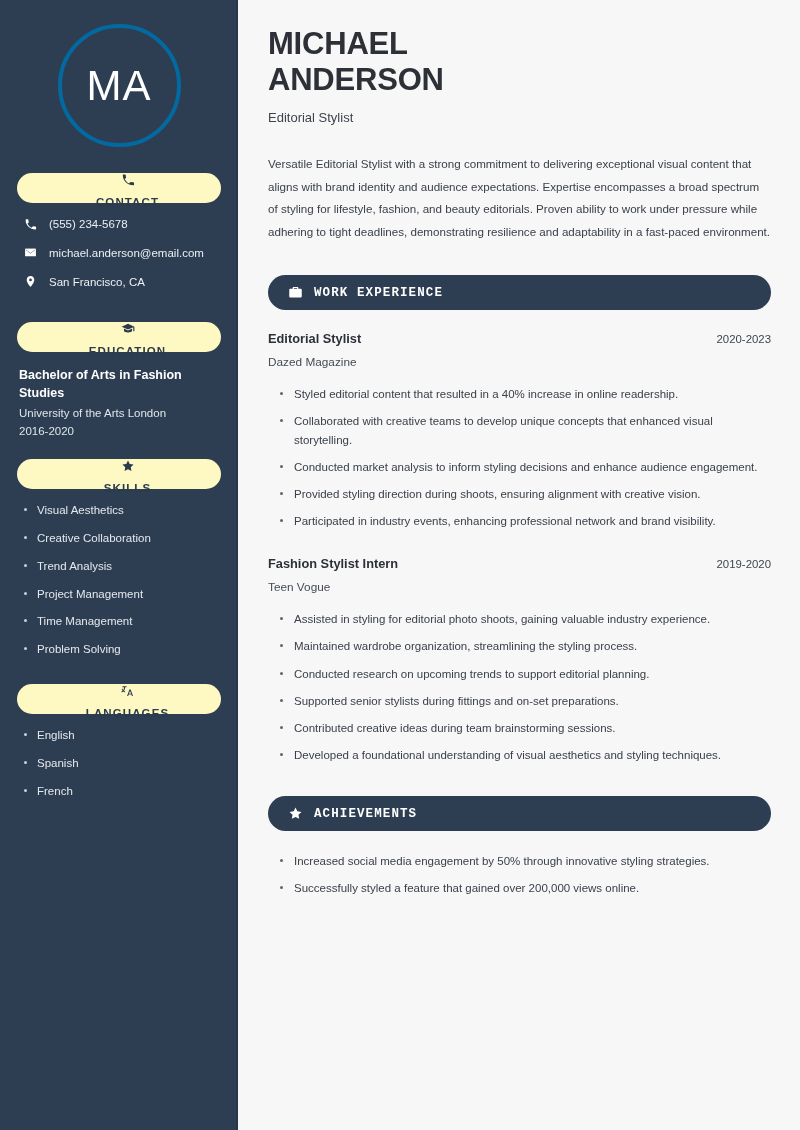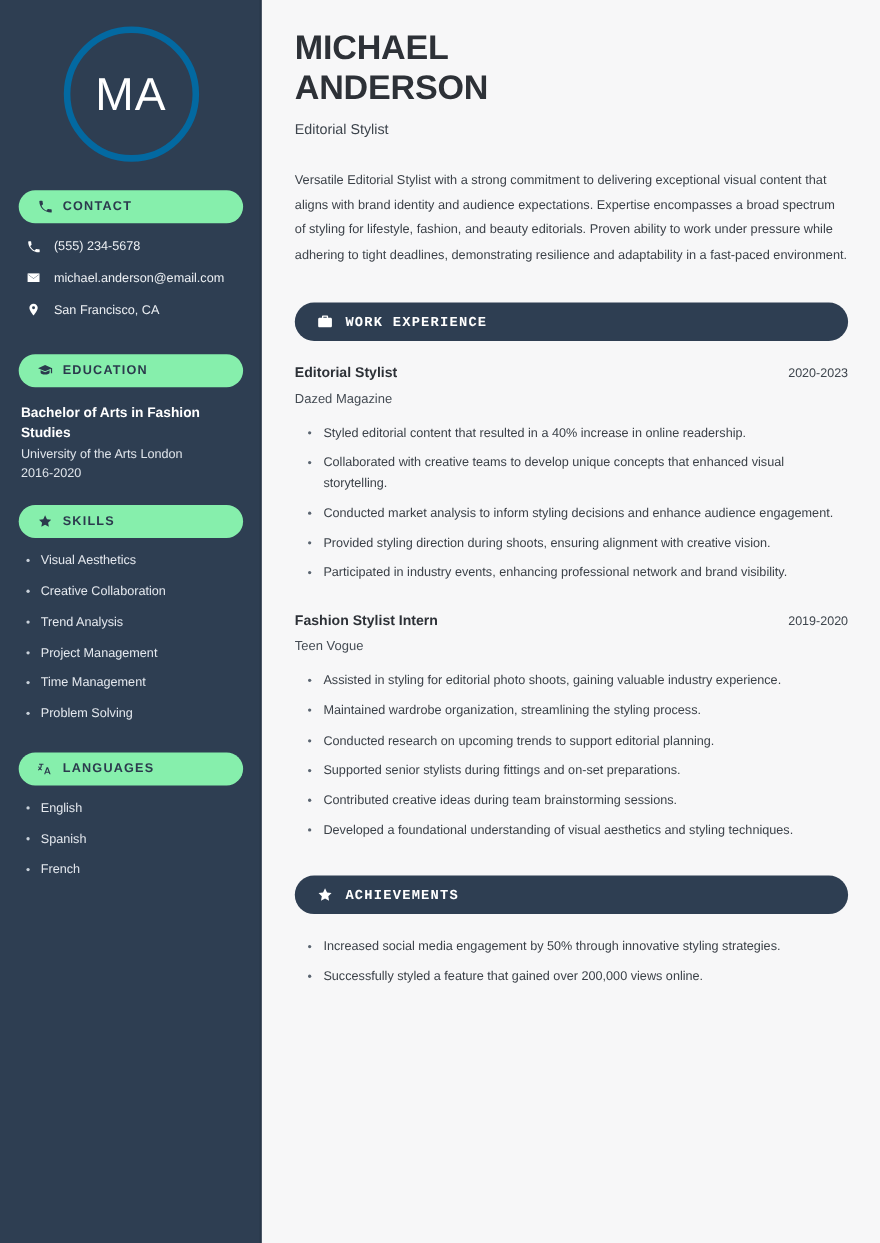--- a/index.html
+++ b/index.html
@@ -42,44 +42,45 @@
   .avatar-wrap {
     display: flex;
     justify-content: center;
     margin-top: 24px;
     margin-bottom: 26px;
   }
   .avatar {
     width: 123px;
     height: 123px;
     border-radius: 50%;
-    border: 6px solid #0369a1;
+    border: 4px solid #0369a1;
     display: flex;
     align-items: center;
     justify-content: center;
     color: #ffffff;
     font-size: 42px;
     font-weight: 400;
     letter-spacing: 1px;
     line-height: 1;
   }
 
   .pill {
-    background: #86efac;
+    background: #fef9c3;
     color: #2b3a4d;
     border-radius: 999px;
     height: 30px;
     display: flex;
     align-items: center;
     gap: 9px;
     padding: 0 0 0 17px;
     font-size: 11.5px;
     font-weight: 700;
     letter-spacing: 1.1px;
     margin-bottom: 14px;
+    flex-direction: column;
   }
   .pill .pill-icon {
     display: inline-flex;
     align-items: center;
     justify-content: center;
     width: 14px; height: 14px;
     flex: 0 0 14px;
   }
   .pill .pill-icon svg { display: block; }
 

